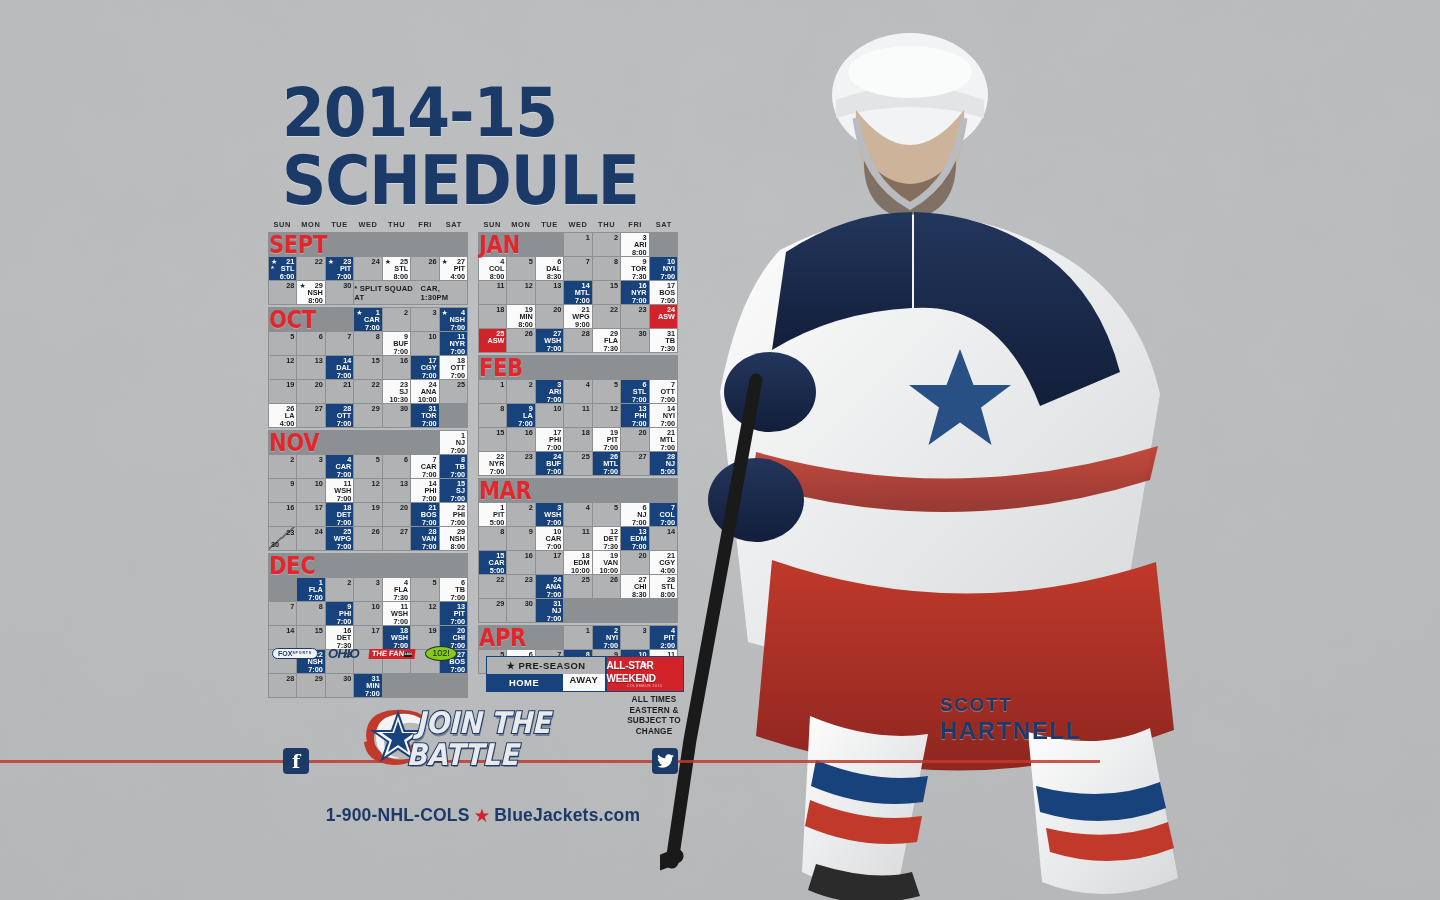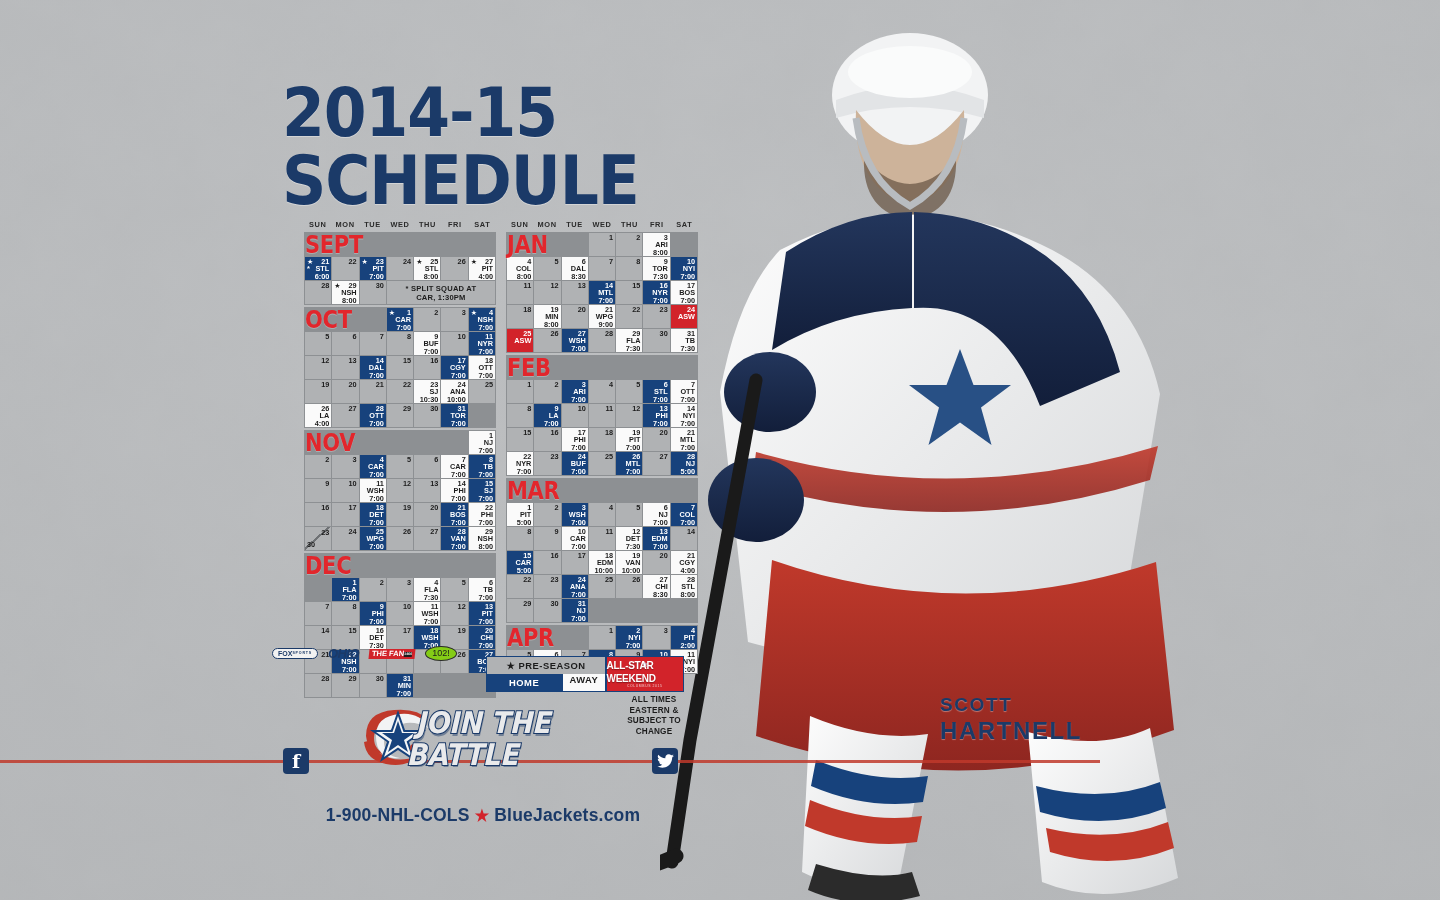--- a/index.html
+++ b/index.html
@@ -32,21 +32,21 @@
     font-family:"DejaVu Sans", sans-serif;
     font-weight:700;font-style:normal;
     font-size:57px;line-height:58px;letter-spacing:-1px;
     color:#1b3a68;
     transform:scaleX(1.08) scaleY(1.18);
     transform-origin:left top;
     margin-left:14px;
     text-shadow:0 1px 0 rgba(255,255,255,.35);
   }
 
-  .cols{display:flex;gap:10px;margin-top:26px;margin-left:36px;}
+  .cols{display:flex;gap:10px;margin-top:26px;}
   .col{width:200px;}
 
   .dow{display:flex;margin-bottom:3px;}
   .dow span{
     flex:1 0 0;text-align:center;
     font-size:7.4px;font-weight:700;letter-spacing:.6px;
     color:#2b2b2b;
   }
 
   .monthblk{position:relative;margin-bottom:2px;}
@@ -102,21 +102,21 @@
     transform:scaleX(1.05) scaleY(1.25);transform-origin:left center;
     text-shadow:0 1px 0 rgba(255,255,255,.25);
     z-index:4;pointer-events:none;
   }
 
   
   .note{
     grid-column:span 4;background:#b0b2b4;height:23px;position:relative;
   }
   .note .nt{
-    position:absolute;inset:0;display:flex;flex-direction:column;
+    position:absolute;inset:0;display:flex;flex-direction:row;
     align-items:center;justify-content:center;
     font-size:7.6px;font-weight:700;line-height:9px;color:#1c1c1c;letter-spacing:.2px;
   }
 
   .footnote{
     position:absolute;right:2px;top:617px;width:84px;text-align:center;
     font-size:8.2px;font-weight:700;line-height:10.5px;color:#1c1c1c;letter-spacing:.2px;
   }
 
   

